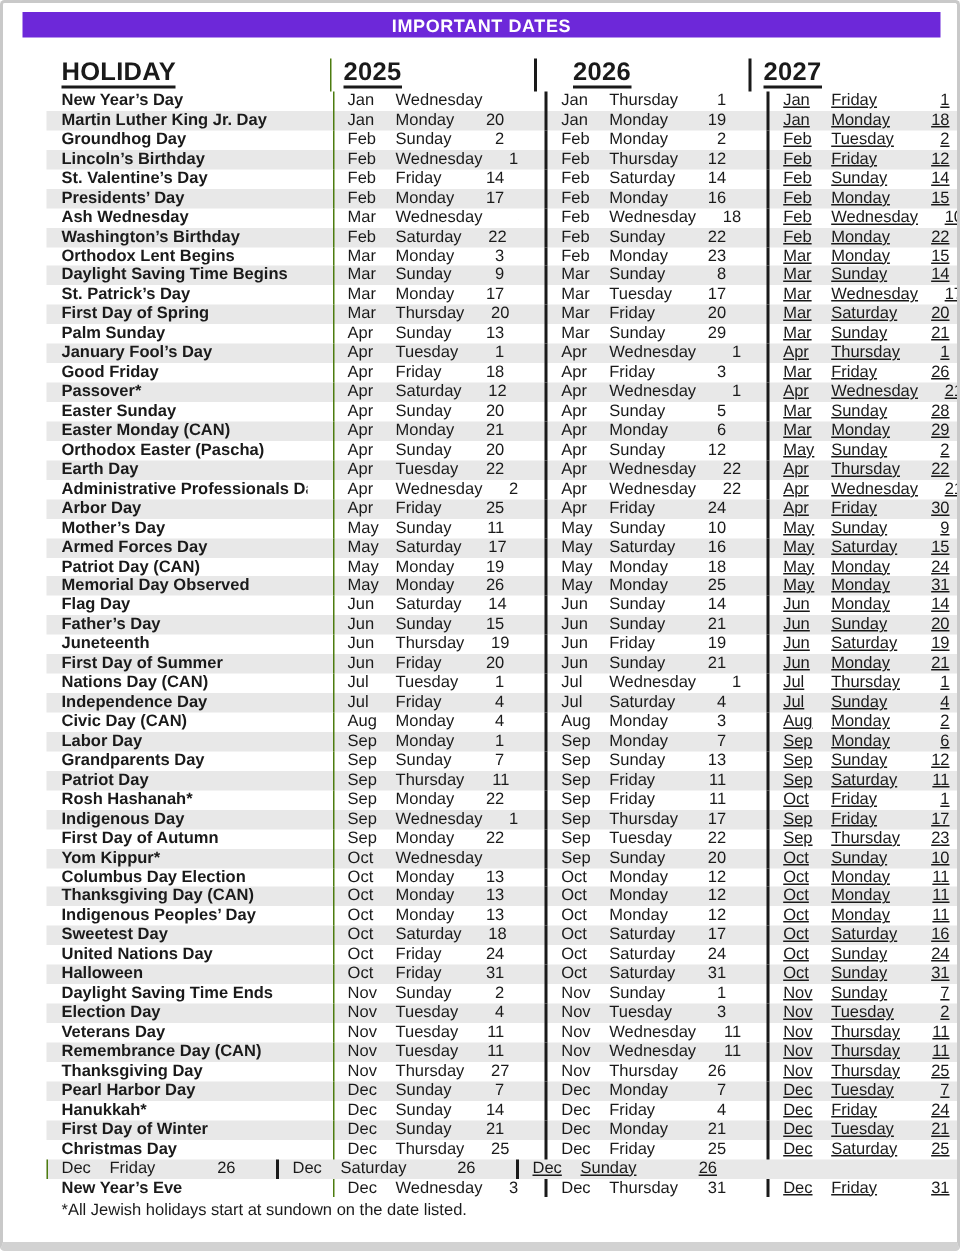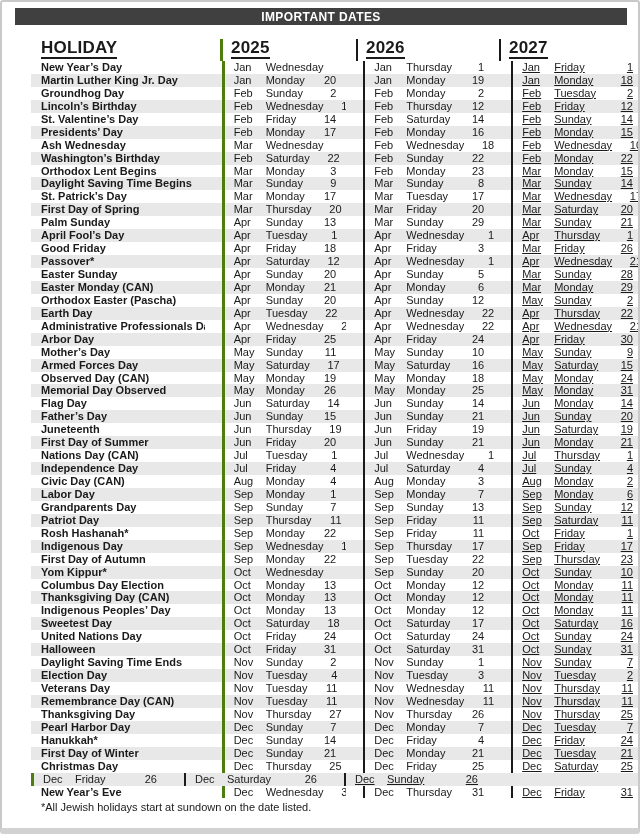--- a/index.html
+++ b/index.html
@@ -10,34 +10,34 @@
     background:#fff;
     border:2px solid #c9c9c9;
     border-bottom:6px solid #d2d2d2;
     border-radius:3px;
     font-family:"Liberation Sans", sans-serif;
     color:#1a1a1a;
     overflow:hidden;
   }
   .titlebar{
     position:absolute;left:13px;top:6px;width:612px;height:17px;
-    background:#404040;color:#fff;
+    background:#6d28d9;color:#fff;
     display:flex;align-items:center;justify-content:center;
   }
   .titlebar span{font-size:12px;font-weight:700;letter-spacing:.4px;}
   .tablewrap{position:absolute;left:29px;top:23px;width:612px;}
   .hdr{display:flex;height:36px;align-items:flex-end;}
   .hdr .cell{box-sizing:border-box;padding-bottom:2px;}
   .hdr-text{
     display:inline-block;font-size:17px;font-weight:700;letter-spacing:.2px;
     border-bottom:2px solid #1a1a1a;padding-bottom:1px;line-height:1;
   }
   .cell{box-sizing:border-box;overflow:hidden;white-space:nowrap;}
   .c0{width:189px;padding-left:10px;}
-  .c1{width:136px;border-left:3px solid #4d7c0f;}
+  .c1{width:136px;border-left:1px solid #4d7c0f;}
   .c2{width:143px;border-left:2px solid #1a1a1a;}
   .c3{width:144px;border-left:2px solid #1a1a1a;text-decoration:underline;}
   .rows{display:block;}
   .row{display:flex;height:12.95px;line-height:12.95px;font-size:11px;gap:17px;}
   .row:nth-child(even){background:#e8e8e8;}
   .row .holiday{font-weight:700;}
   .row .year{display:flex;}
   .mon{width:32px;padding-left:9px;flex:none;}
   .wd{flex:1;}
   .dt{width:30px;flex:none;text-align:right;padding-right:10px;}
@@ -53,21 +53,21 @@
     <span>IMPORTANT DATES</span>
   </div>
   <div class="tablewrap">
     <div class="hdr">
       <div class="cell c0">
         <span class="hdr-text">HOLIDAY</span>
       </div>
       <div class="cell c1" style="padding-left:8px;">
         <span class="hdr-text">2025</span>
       </div>
-      <div class="cell c2" style="padding-left:8px;">
+      <div class="cell c2" style="padding-left:24px;">
         <span class="hdr-text">2026</span>
       </div>
       <div class="cell c3" style="padding-left:8px;">
         <span class="hdr-text">2027</span>
       </div>
     </div>
     <div class="rows">
         <div class="row">
           <div class="cell c0 holiday">New Year’s Day</div>
           <div class="cell year c1">
@@ -296,21 +296,21 @@
             <span class="wd">Sunday</span>
             <span class="dt">29</span>
           </div>
           <div class="cell year c3">
             <span class="mon">Mar</span>
             <span class="wd">Sunday</span>
             <span class="dt">21</span>
           </div>
         </div>
         <div class="row">
-          <div class="cell c0 holiday">April Fool’s Day</div>
+          <div class="cell c0 holiday">January Fool’s Day</div>
           <div class="cell year c1">
             <span class="mon">Apr</span>
             <span class="wd">Tuesday</span>
             <span class="dt">1</span>
           </div>
           <div class="cell year c2">
             <span class="mon">Apr</span>
             <span class="wd">Wednesday</span>
             <span class="dt">1</span>
           </div>
@@ -494,21 +494,21 @@
             <span class="wd">Saturday</span>
             <span class="dt">16</span>
           </div>
           <div class="cell year c3">
             <span class="mon">May</span>
             <span class="wd">Saturday</span>
             <span class="dt">15</span>
           </div>
         </div>
         <div class="row">
-          <div class="cell c0 holiday">Observed Day (CAN)</div>
+          <div class="cell c0 holiday">Patriot Day (CAN)</div>
           <div class="cell year c1">
             <span class="mon">May</span>
             <span class="wd">Monday</span>
             <span class="dt">19</span>
           </div>
           <div class="cell year c2">
             <span class="mon">May</span>
             <span class="wd">Monday</span>
             <span class="dt">18</span>
           </div>

